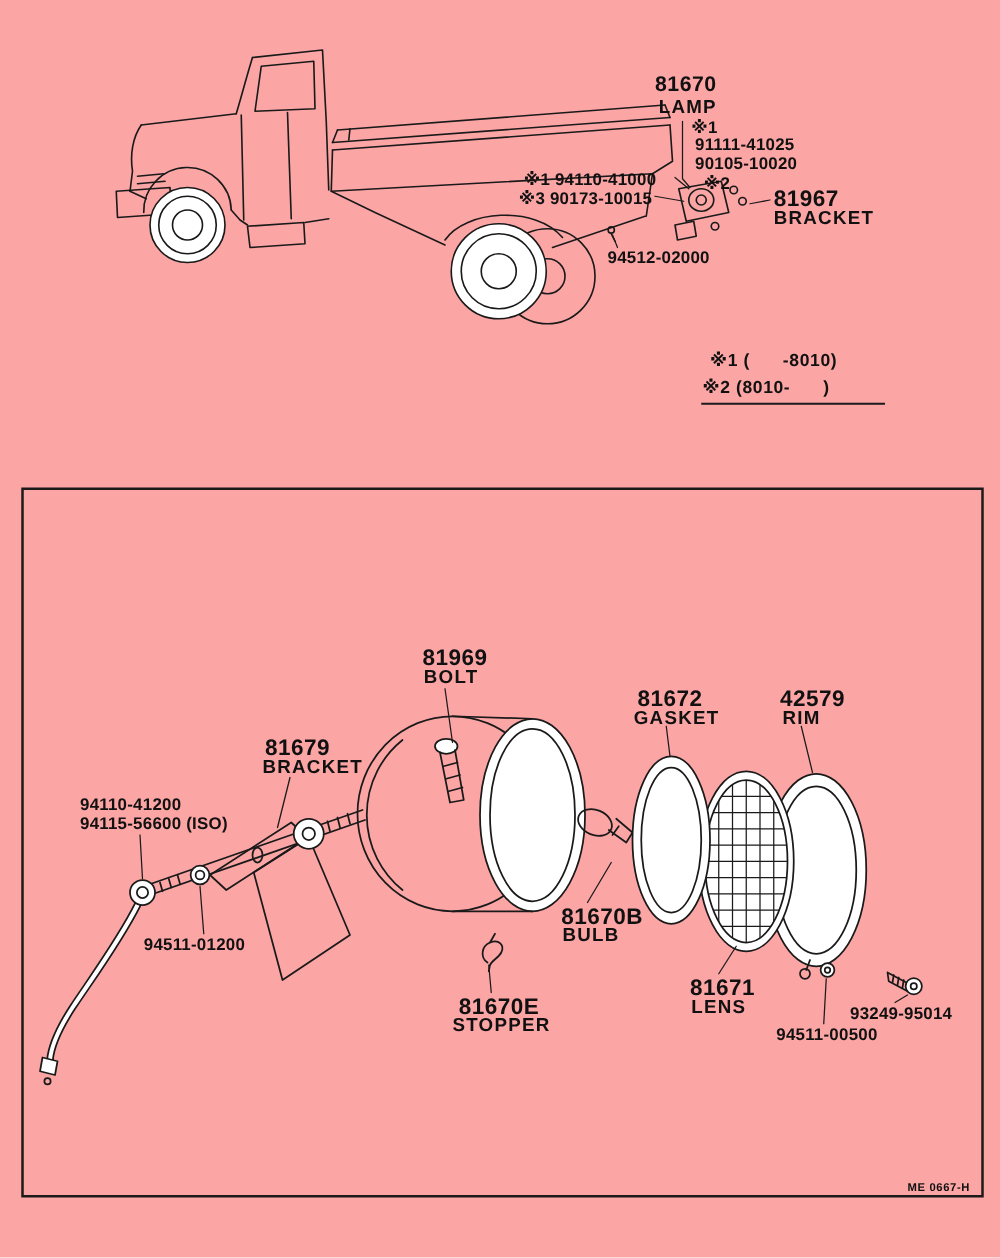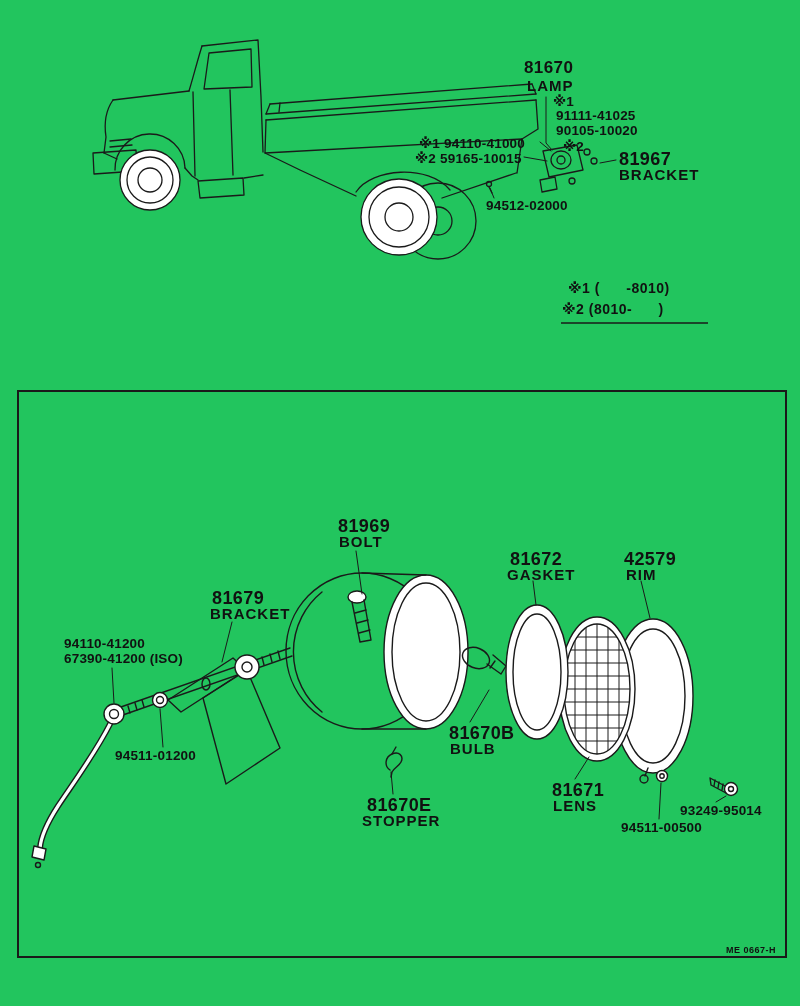--- a/index.html
+++ b/index.html
@@ -1,18 +1,18 @@
 <!DOCTYPE html>
 <html><head>
 <meta charset="utf-8">
 <style>
   * { margin:0; padding:0; box-sizing:border-box; }
   html,body { background:#ffffff; }
   .canvas {
-    position:relative; width:800px; height:1006px; background:#22c55e;
+    position:relative; width:800px; height:1006px; background:#fca5a5;
     font-family:"Liberation Sans","DejaVu Sans",sans-serif; color:#111;
     overflow:hidden;
   }
   svg.art { position:absolute; left:0; top:0; }
   .lbl { position:absolute; white-space:nowrap; color:#111; line-height:1; }
   .pn-lg { font-weight:bold; font-size:17px; letter-spacing:.4px; }
   .pn    { font-weight:bold; font-size:18px; letter-spacing:.4px; }
   .pn-sm { font-weight:bold; font-size:13.5px; letter-spacing:.2px; }
   .nm    { font-weight:bold; font-size:15px; letter-spacing:1px; }
   .legend{ font-weight:bold; font-size:14px; white-space:pre; letter-spacing:.5px; }
@@ -202,21 +202,21 @@
       </g>
     </g>
   </svg>
 
   <div class="lbl pn-lg" style="left:524px;top:59px">81670</div>
   <div class="lbl nm" style="left:527px;top:78px">LAMP</div>
   <div class="lbl pn-sm" style="left:553px;top:95px">※1</div>
   <div class="lbl pn-sm" style="left:556px;top:109px">91111-41025</div>
   <div class="lbl pn-sm" style="left:556px;top:124px">90105-10020</div>
   <div class="lbl pn-sm" style="left:419px;top:137px">※1 94110-41000</div>
-  <div class="lbl pn-sm" style="left:415px;top:152px">※2 59165-10015</div>
+  <div class="lbl pn-sm" style="left:415px;top:152px">※3 90173-10015</div>
   <div class="lbl pn-sm" style="left:563px;top:140px">※2</div>
   <div class="lbl pn" style="left:619px;top:150px">81967</div>
   <div class="lbl nm" style="left:619px;top:167px">BRACKET</div>
   <div class="lbl pn-sm" style="left:486px;top:199px">94512-02000</div>
 
   <div class="lbl legend" style="left:568px;top:281px">※1 (      -8010)</div>
   <div class="lbl legend" style="left:562px;top:302px">※2 (8010-      )</div>
 
   <div class="lbl pn" style="left:338px;top:517px">81969</div>
   <div class="lbl nm" style="left:339px;top:534px">BOLT</div>
@@ -224,21 +224,21 @@
   <div class="lbl pn" style="left:510px;top:550px">81672</div>
   <div class="lbl nm" style="left:507px;top:567px">GASKET</div>
 
   <div class="lbl pn" style="left:624px;top:550px">42579</div>
   <div class="lbl nm" style="left:626px;top:567px">RIM</div>
 
   <div class="lbl pn" style="left:212px;top:589px">81679</div>
   <div class="lbl nm" style="left:210px;top:606px">BRACKET</div>
 
   <div class="lbl pn-sm" style="left:64px;top:637px">94110-41200</div>
-  <div class="lbl pn-sm" style="left:64px;top:652px">67390-41200 (ISO)</div>
+  <div class="lbl pn-sm" style="left:64px;top:652px">94115-56600 (ISO)</div>
 
   <div class="lbl pn-sm" style="left:115px;top:749px">94511-01200</div>
 
   <div class="lbl pn" style="left:449px;top:724px">81670B</div>
   <div class="lbl nm" style="left:450px;top:741px">BULB</div>
 
   <div class="lbl pn" style="left:367px;top:796px">81670E</div>
   <div class="lbl nm" style="left:362px;top:813px">STOPPER</div>
 
   <div class="lbl pn" style="left:552px;top:781px">81671</div>

